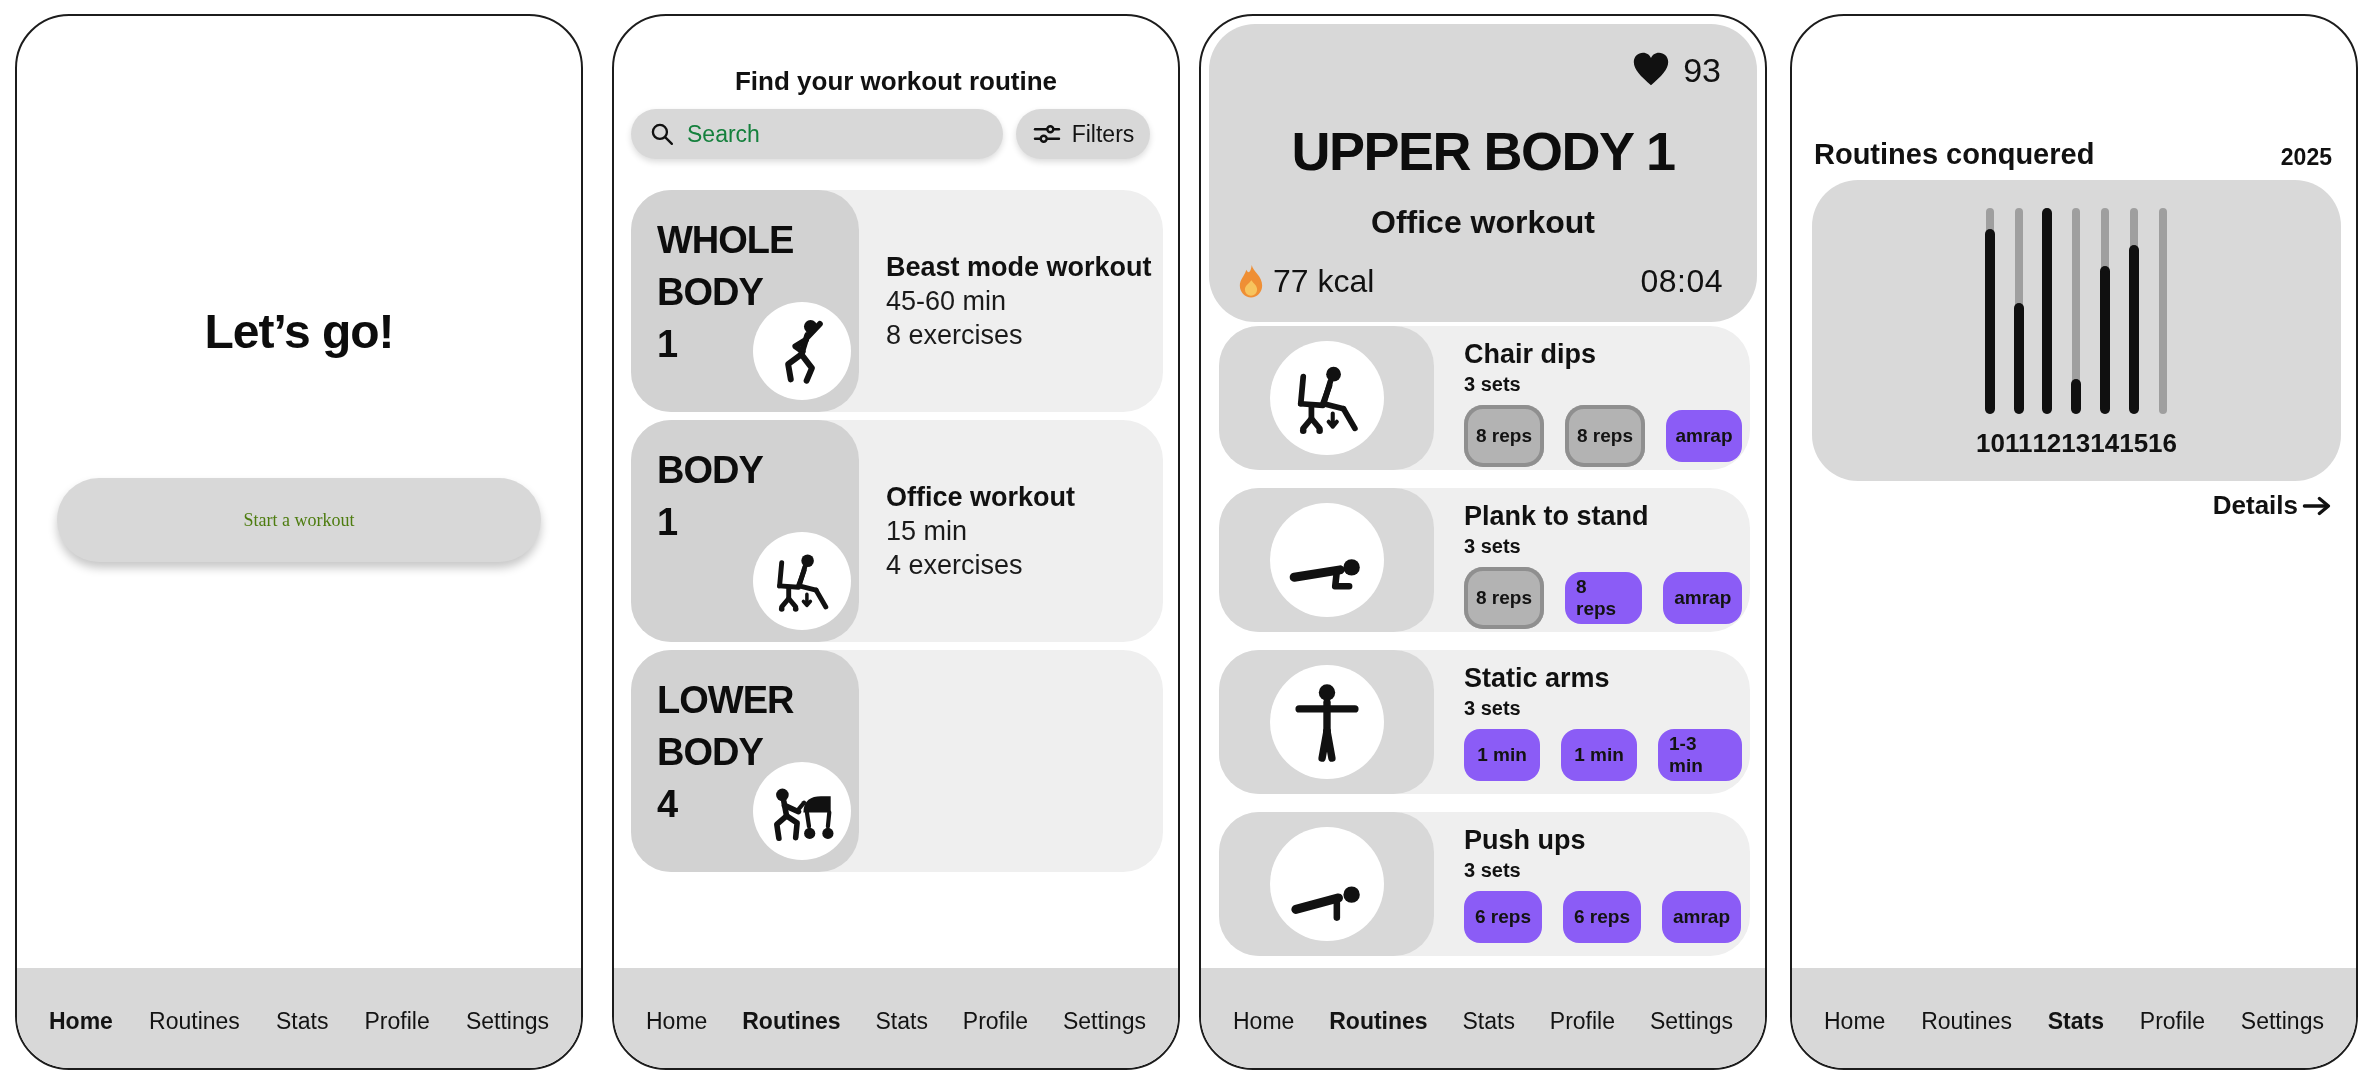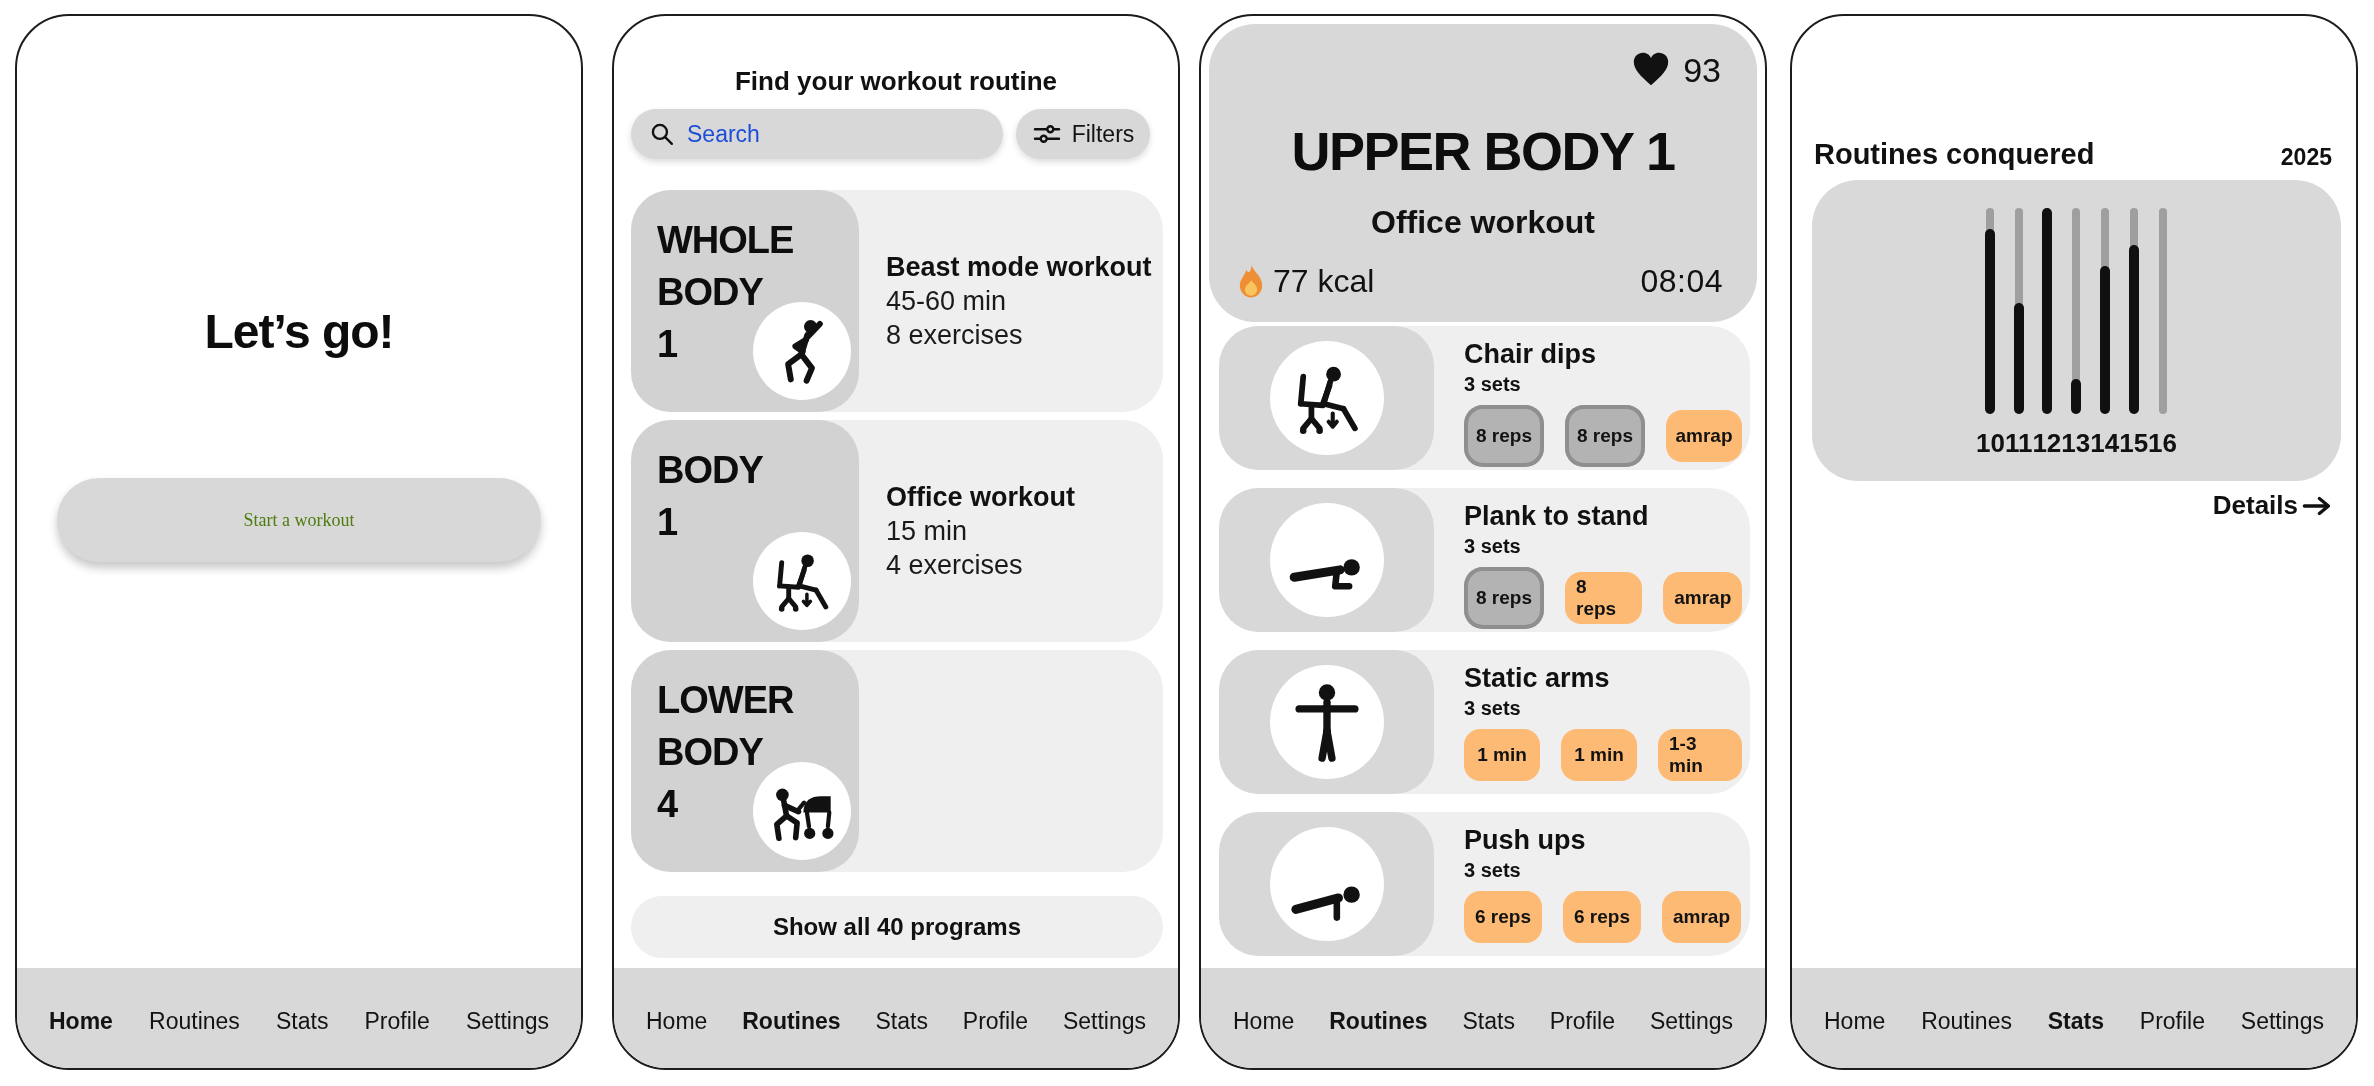--- a/index.html
+++ b/index.html
@@ -41,21 +41,21 @@
   
   .find-title {
     position:absolute; top:50px; left:0; right:0; text-align:center;
     font-size:26px; font-weight:700;
   }
   .search-pill {
     position:absolute; top:93px; left:17px; width:372px; height:50px;
     border-radius:26px; background:#d8d8d8;
     box-shadow:0 3px 6px rgba(0,0,0,0.14);
     display:flex; align-items:center; padding-left:18px; gap:12px;
-    font-size:23px; color:#1d4ed8;
+    font-size:23px; color:#15803d;
   }
   .filters-pill {
     position:absolute; top:93px; left:402px; width:134px; height:50px;
     border-radius:26px; background:#d8d8d8;
     box-shadow:0 3px 6px rgba(0,0,0,0.14);
     display:flex; align-items:center; justify-content:center; gap:10px;
     font-size:23px; color:#131313;
   }
   .icon { display:block; }
   .program-card {
@@ -126,21 +126,21 @@
   .row-circle {
     width:114px; height:114px; border-radius:50%; background:#fff;
     display:flex; align-items:center; justify-content:center;
   }
   .row-info { position:absolute; left:245px; right:8px; top:13px; }
   .row-name { font-size:27px; font-weight:700; }
   .row-sets { font-size:20px; font-weight:700; margin-top:3px; }
   .chips { display:flex; align-items:center; gap:21px; margin-top:9px; }
   .chip {
     height:52px; min-width:76px; padding:0 11px; border-radius:16px;
-    background:#fdba74; display:flex; align-items:center; justify-content:center;
+    background:#8b5cf6; display:flex; align-items:center; justify-content:center;
     font-size:19px; font-weight:700; color:#131313;
   }
   .chip.done {
     height:62px; min-width:80px; border-radius:19px;
     background:#b3b3b3; box-shadow:inset 0 0 0 4px #8f8f8f;
   }
 
   
   .stats-title { position:absolute; top:122px; left:22px; font-size:29px; font-weight:700; }
   .stats-year  { position:absolute; top:128px; right:24px; font-size:23px; font-weight:700; }
@@ -338,21 +338,20 @@
       <div class="tile-line">BODY</div>
       <div class="tile-line">4</div>
       <div class="tile-circle">
         <svg class="icon" width="70" height="70">
             <use href="#sym-parent"></use>
           </svg>
       </div>
     </div>
   </div>
 
-  <div class="show-all">Show all 40 programs</div>
 
   <div class="tabbar">
     <span>Home</span>
     <span class="active">Routines</span>
     <span>Stats</span>
     <span>Profile</span>
     <span>Settings</span>
   </div>
 </div>
 

